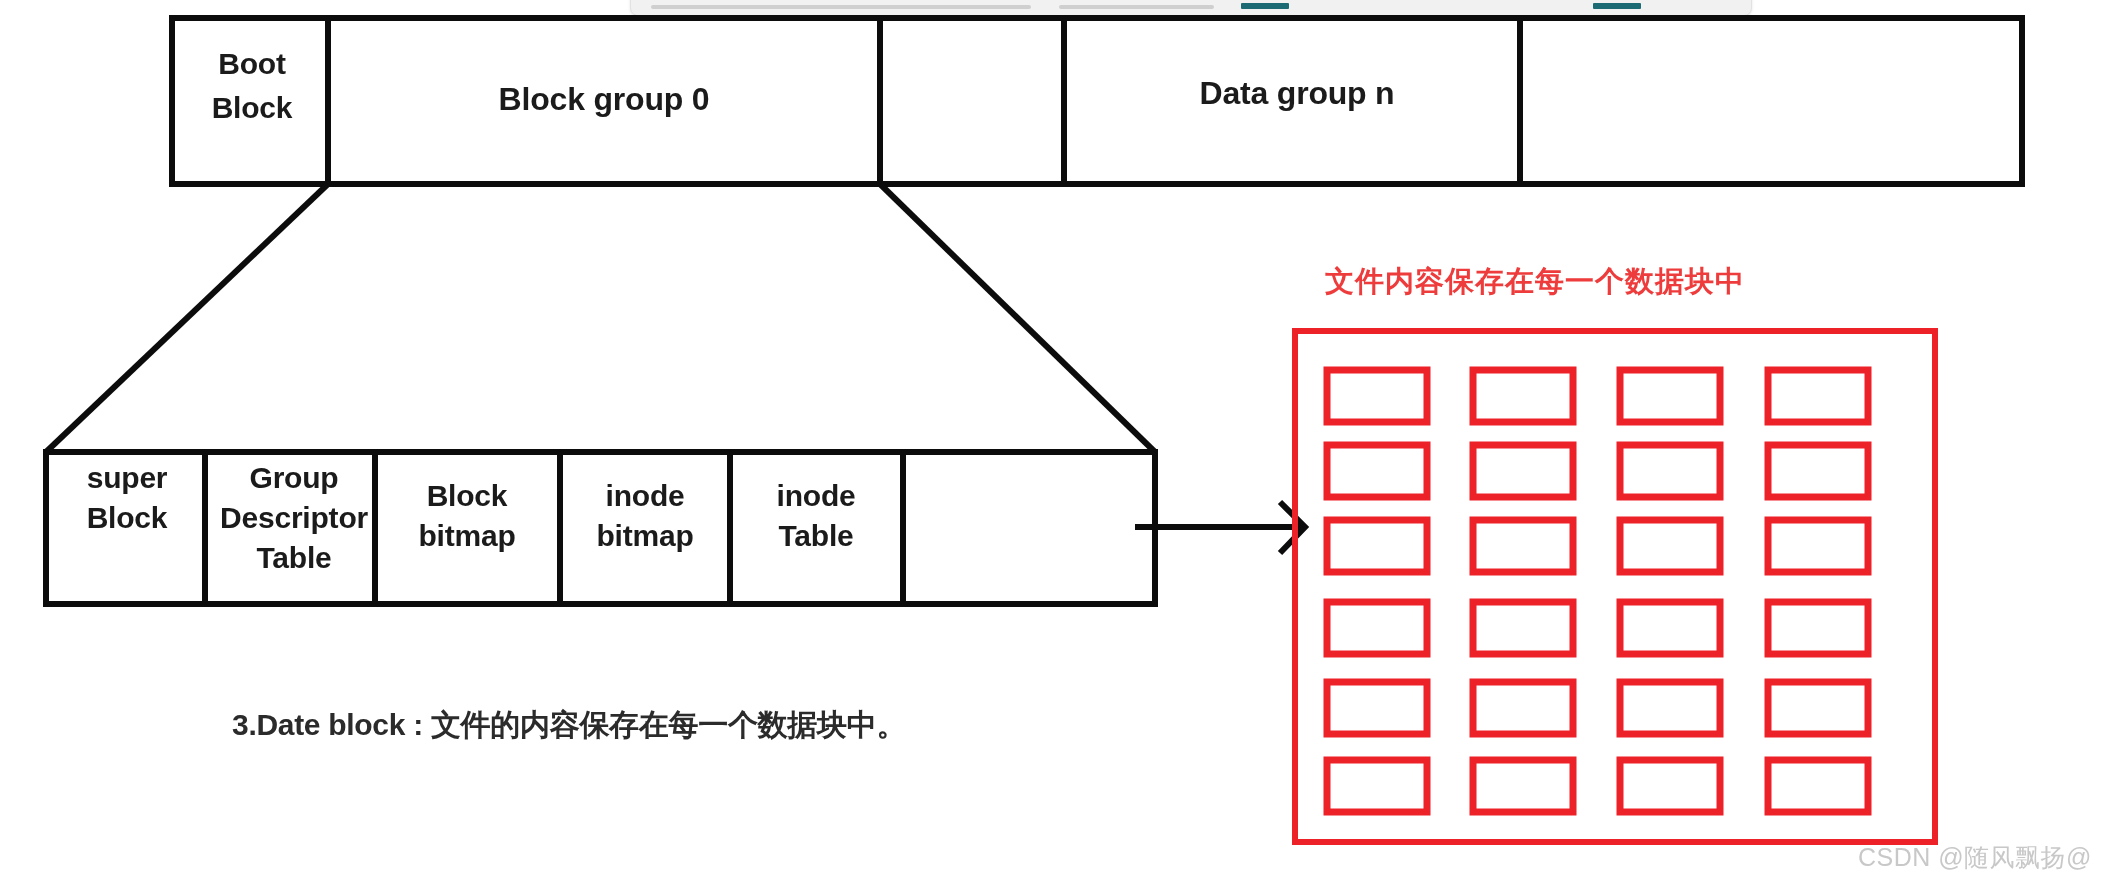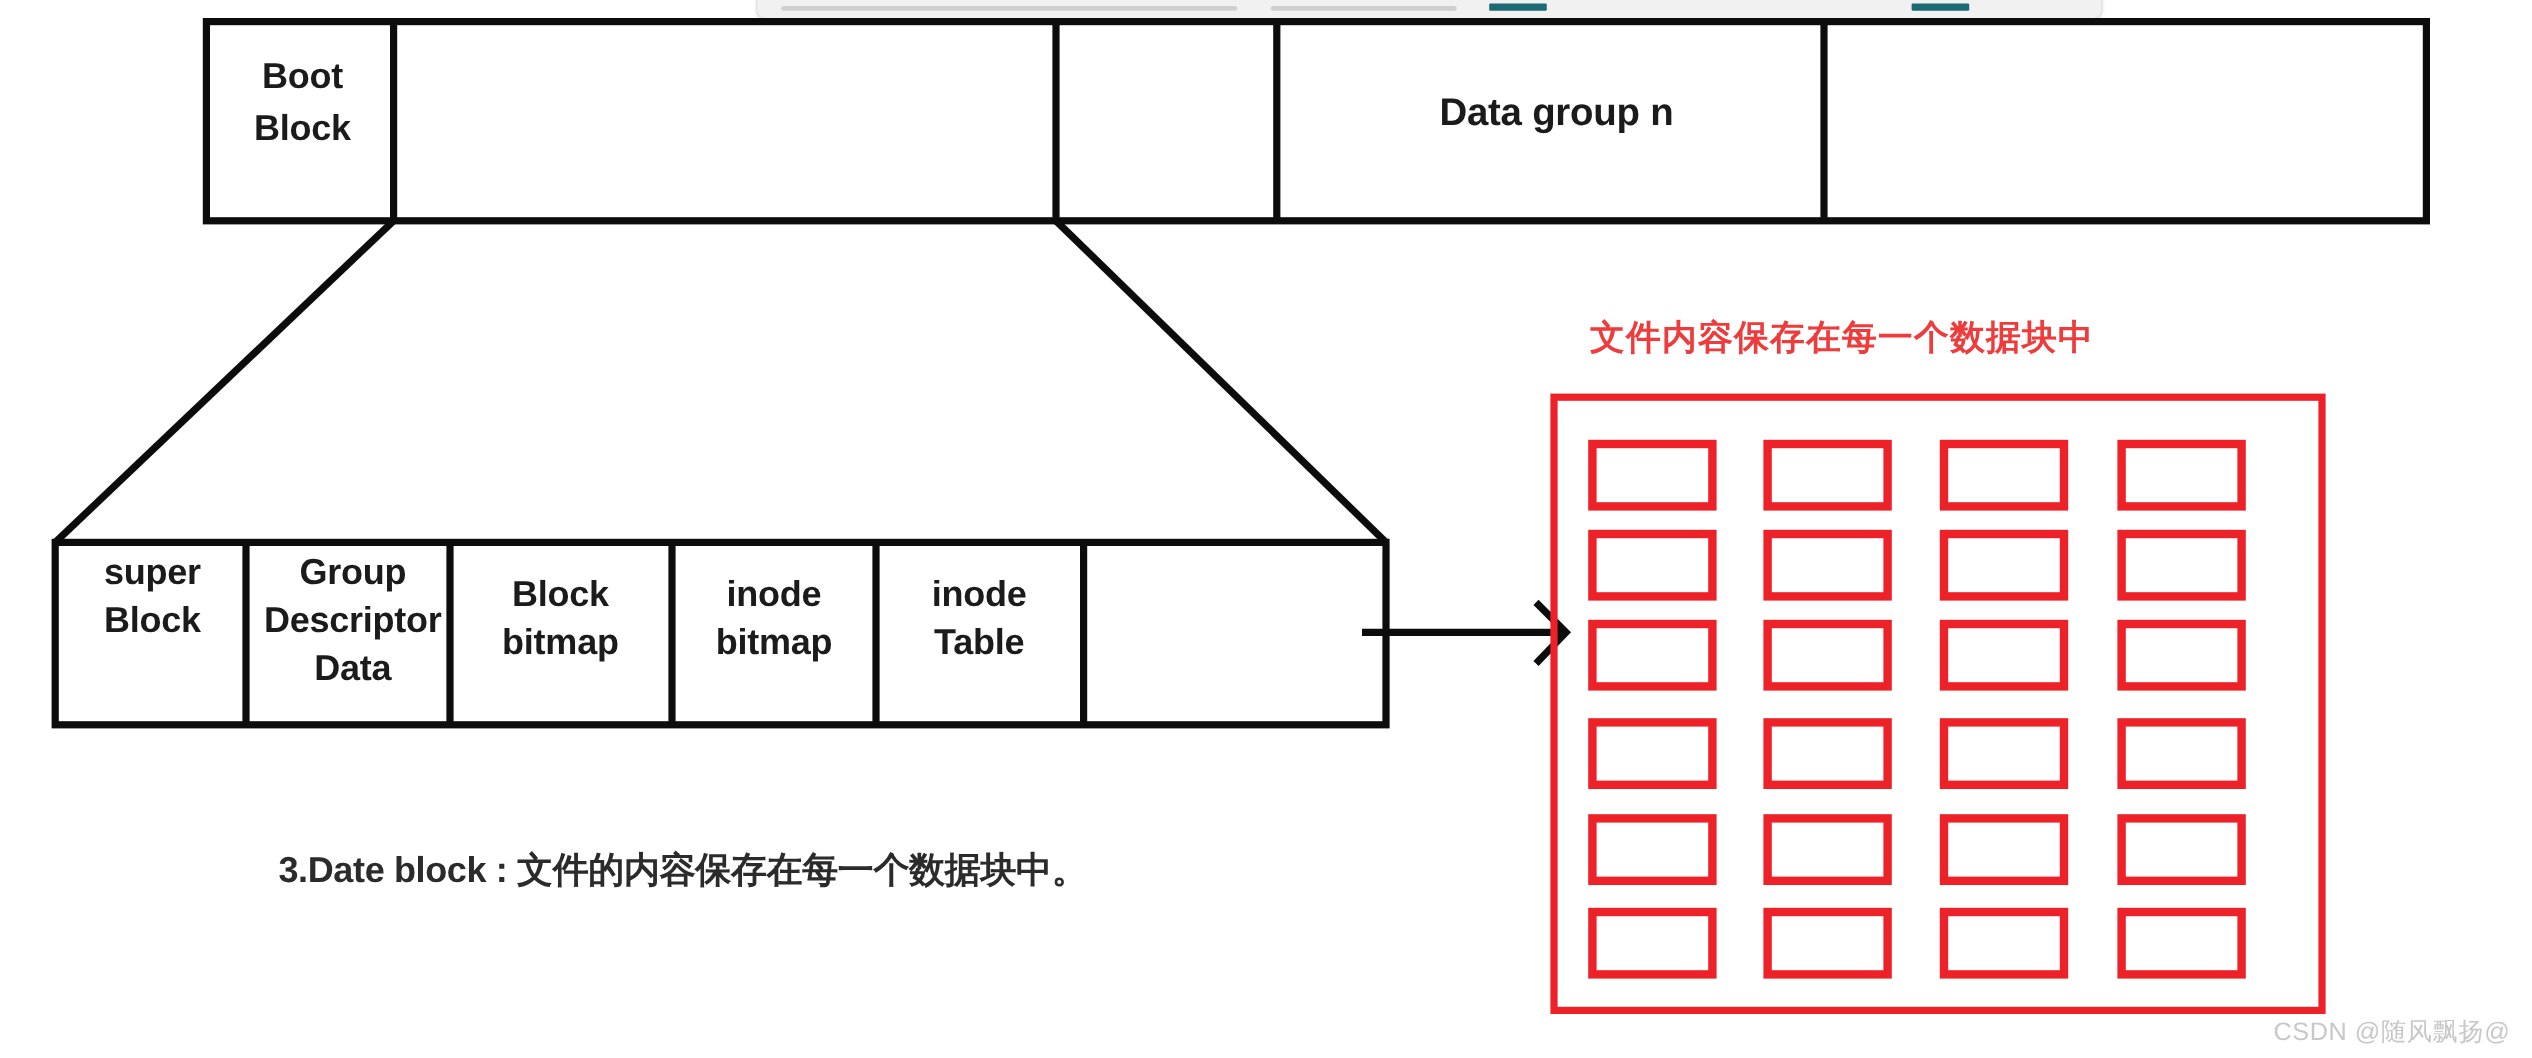--- a/index.html
+++ b/index.html
@@ -160,21 +160,21 @@
     letter-spacing: -0.3px;
   }
   .note-1 { left: 232px; top: 705px; }
   .note-2 { left: 232px; top: 755px; }
 
   .watermark {
     position: absolute;
     right: 18px;
     bottom: 8px;
     color: #c8c8c8;
-    font-size: 21px;
+    font-size: 25px;
     font-family: "Liberation Sans", "DejaVu Sans", sans-serif;
     letter-spacing: 0.5px;
     white-space: nowrap;
   }
 </style>
 </head>
 <body>
 
 <div id="stage">
 
@@ -246,27 +246,28 @@
 
       <rect class="red-cell" x="1327" y="760" width="100" height="52"></rect>
       <rect class="red-cell" x="1473" y="760" width="100" height="52"></rect>
       <rect class="red-cell" x="1620" y="760" width="100" height="52"></rect>
       <rect class="red-cell" x="1768" y="760" width="100" height="52"></rect>
     </g>
   </svg>
 
   <div class="cell-label lbl-boot">Boot
 Block</div>
+  <div class="cell-label lbl-bg0">Block group 0</div>
   <div class="cell-label lbl-bgn">Data group n</div>
 
   <div class="cell-label row2 lbl-super">super
 Block</div>
   <div class="cell-label row2 lbl-gdt">Group
 Descriptor
-Data</div>
+Table</div>
   <div class="cell-label row2 lbl-blockbm">Block
 bitmap</div>
   <div class="cell-label row2 lbl-inodebm">inode
 bitmap</div>
   <div class="cell-label row2 lbl-inodetable">inode
 Table</div>
 
   <div class="red-title">文件内容保存在每一个数据块中</div>
 
   <div class="note note-1">3.Date block : 文件的内容保存在每一个数据块中。</div>

